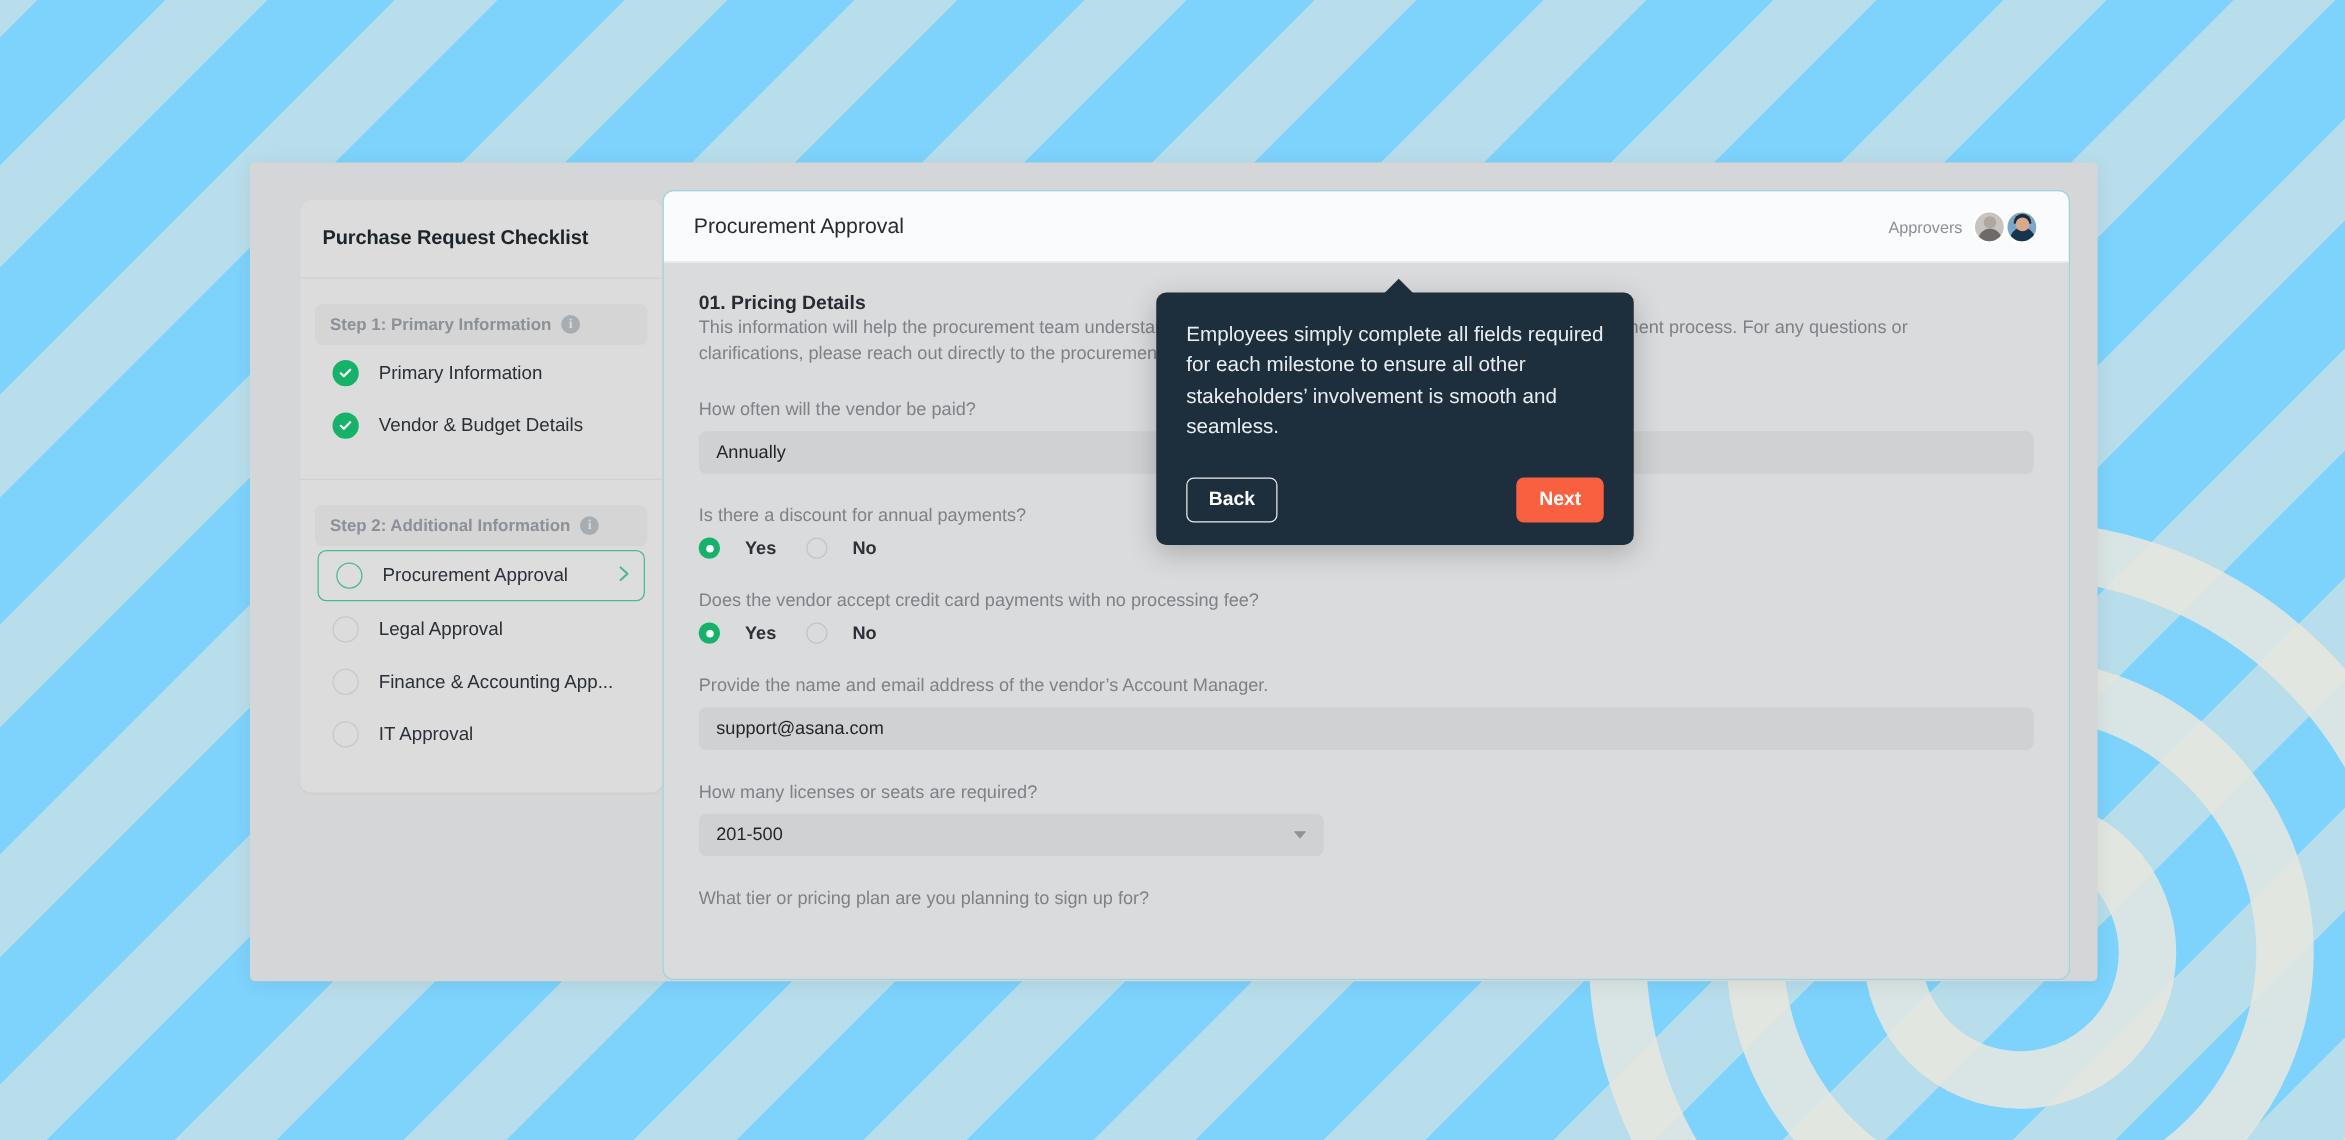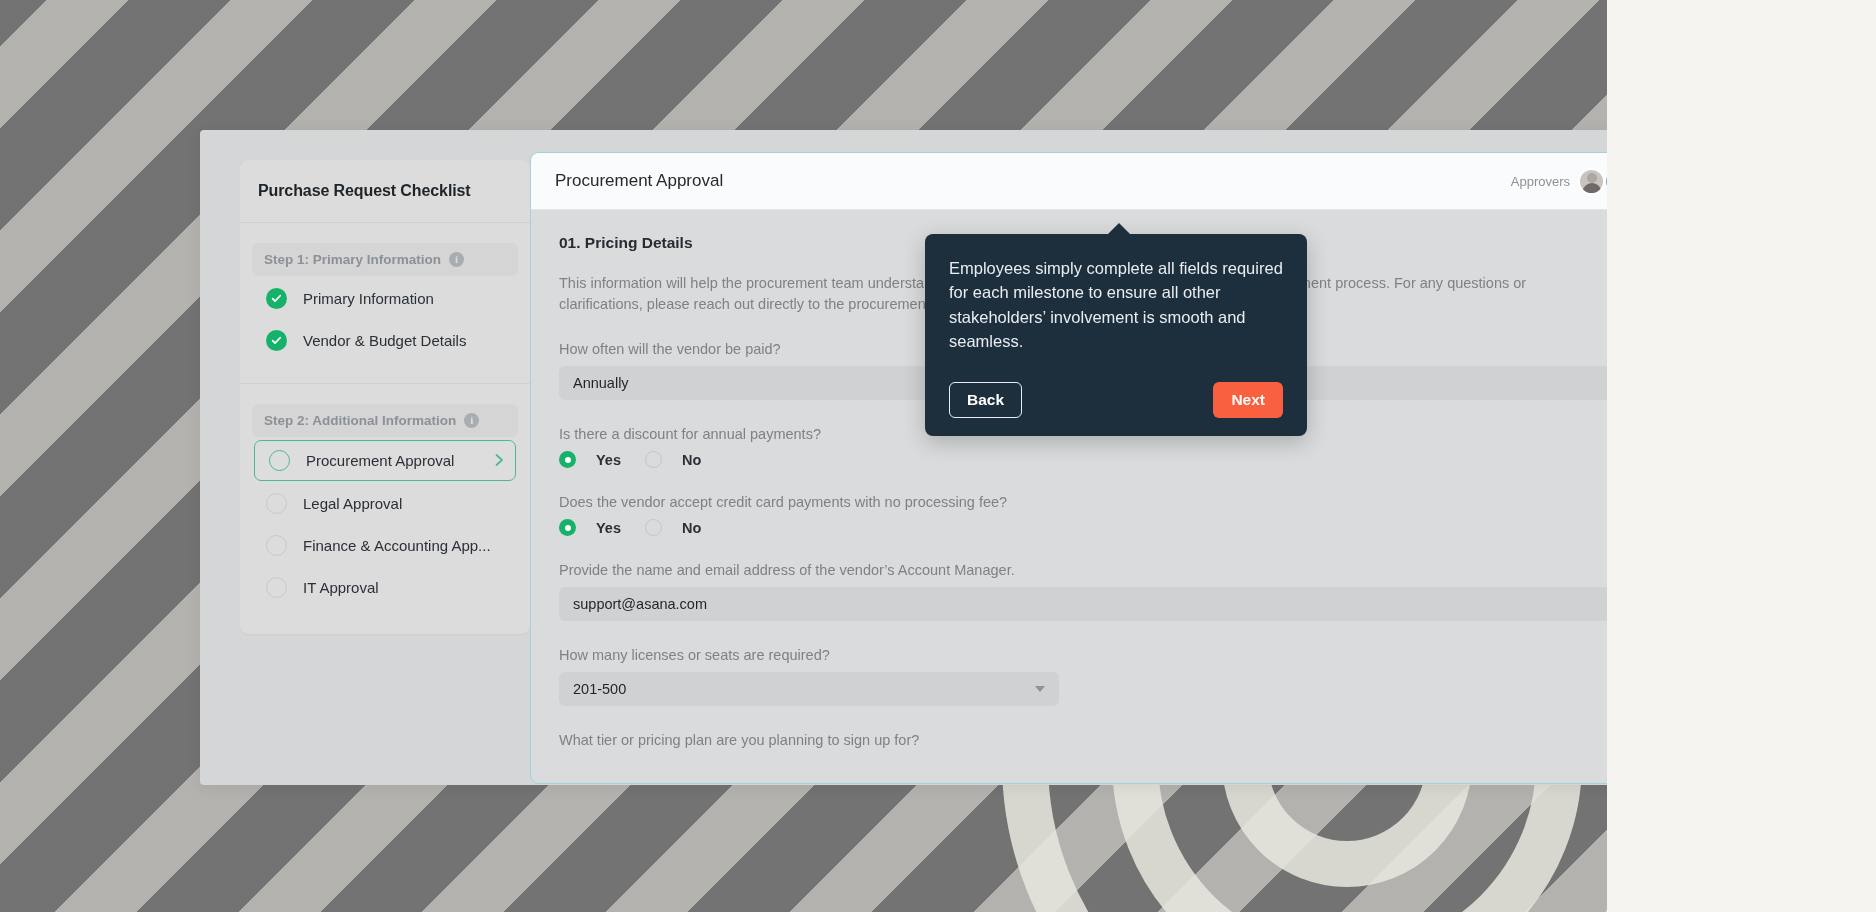--- a/index.html
+++ b/index.html
@@ -4,22 +4,22 @@
 <style>
   * { box-sizing: border-box; margin: 0; padding: 0; }
   html, body {
     width: 1876px; height: 912px;
     overflow: hidden;
     font-family: "Liberation Sans", sans-serif;
     background: #f5f4f0;
   }
   #page {
     position: relative;
-    width: 1607px; height: 912px;
-    background: #737373;
+    width: 1876px; height: 912px;
+    background: #7dd3fc;
     overflow: hidden;
   }
   
   .bg-stripes {
     position: absolute; inset: 0;
     background: repeating-linear-gradient(
       -45deg,
       rgba(232,230,222,0.55) 0px,
       rgba(232,230,222,0.55) 58px,
       rgba(245,244,240,0) 58px,
@@ -169,21 +169,21 @@
   .avatar.a1 { background: #c7c5c1; }
   .avatar.a2 { background: #7ba7c9; margin-left: -9px; }
   .av-head { position: absolute; left: 50%; transform: translateX(-50%); border-radius: 50%; }
   .avatar.a1 .av-head { top: 3px; width: 10px; height: 10px; background: #b0a79f; }
   .avatar.a1 .av-body { position: absolute; bottom: -3px; left: 50%; transform: translateX(-50%); width: 19px; height: 13px; border-radius: 10px 10px 0 0; background: #6e6a68; }
   .avatar.a2 .av-head { top: 4px; width: 11px; height: 11px; background: #d8a98a; }
   .avatar.a2 .av-hair { position: absolute; top: 1px; left: 50%; transform: translateX(-50%); width: 14px; height: 8px; border-radius: 8px 8px 0 0; background: #1d2b3c; }
   .avatar.a2 .av-body { position: absolute; bottom: -2px; left: 50%; transform: translateX(-50%); width: 20px; height: 13px; border-radius: 10px 10px 0 0; background: #17344f; }
 
   .panel-body { padding: 24px 28px 0 28px; }
-  .sec-title { font-size: 15.5px; font-weight: bold; color: #262c32; margin-bottom: 21px; }
+  .sec-title { font-size: 15.5px; font-weight: bold; color: #262c32; margin-bottom: 0; }
   .sec-desc { font-size: 14.5px; color: #7d8288; line-height: 1.45; max-width: 1010px; }
   .q { font-size: 14.5px; color: #7d8288; margin: 26px 0 9px 0; }
   .field {
     background: #d0d1d2;
     border-radius: 6px;
     height: 34px;
     display: flex; align-items: center;
     padding: 0 14px;
     font-size: 14.5px;
     color: #1f2429;

